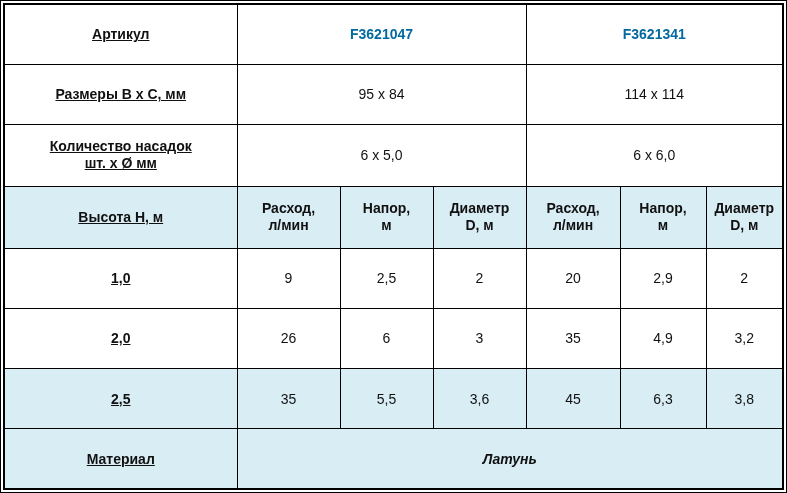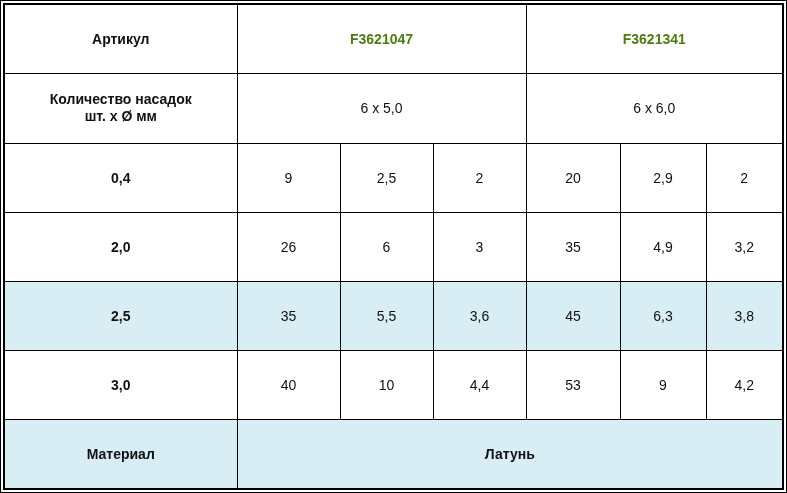--- a/index.html
+++ b/index.html
@@ -19,24 +19,24 @@
   }
   table.spec td{
     border:1px solid #000;
     text-align:center;
     vertical-align:middle;
     font-size:14px;
     padding:2px 4px;
     background:#ffffff;
     overflow:hidden;
   }
-  td.lbl{font-weight:bold;font-size:15px;}
-  td.art{font-weight:bold;color:#4d7c0f;font-size:15px;}
+  td.lbl{font-weight:bold;font-size:15px;text-decoration:underline;}
+  td.art{font-weight:bold;color:#0369a1;font-size:15px;}
   td.hdr{font-weight:bold;font-size:14px;}
-  td.val-b{font-weight:bold;font-size:15px;}
+  td.val-b{font-weight:bold;font-size:15px;font-style:italic;}
   .pre{white-space:pre-line;line-height:1.25;}
   tr.shaded td{background:#d9edf4;}
   tr.r-std{height:39px;}
   tr.r-tall{height:39px;margin-top:21px;}
 </style>
 </head>
 <body>
 
 <div class="frame">
 <table class="spec">
@@ -51,31 +51,51 @@
   </colgroup>
 
   <tbody>
         <tr class="r-std">
     <td class="lbl">Артикул</td>
     <td class="art" colspan="3">F3621047</td>
     <td class="art" colspan="3">F3621341</td>
   </tr>
 
 
+  <tr class="r-std">
+    <td class="lbl">Размеры В х С, мм</td>
+    <td colspan="3">95 х 84</td>
+    <td colspan="3">114 х 114</td>
+  </tr>
 
   <tr class="r-tall">
     <td class="lbl pre">Количество насадок
 шт. х Ø мм</td>
     <td colspan="3">6 х 5,0</td>
     <td colspan="3">6 х 6,0</td>
   </tr>
 
+  <tr class="r-tall shaded">
+    <td class="lbl">Высота Н, м</td>
+    <td class="hdr pre">Расход,
+л/мин</td>
+    <td class="hdr pre">Напор,
+м</td>
+    <td class="hdr pre">Диаметр
+D, м</td>
+    <td class="hdr pre">Расход,
+л/мин</td>
+    <td class="hdr pre">Напор,
+м</td>
+    <td class="hdr pre">Диаметр
+D, м</td>
+  </tr>
 
   <tr class="r-std">
-    <td class="lbl">0,4</td>
+    <td class="lbl">1,0</td>
     <td>9</td>
     <td>2,5</td>
     <td>2</td>
     <td>20</td>
     <td>2,9</td>
     <td>2</td>
   </tr>
 
 
   <tr class="r-std">
@@ -91,29 +111,20 @@
   <tr class="r-std shaded">
     <td class="lbl">2,5</td>
     <td>35</td>
     <td>5,5</td>
     <td>3,6</td>
     <td>45</td>
     <td>6,3</td>
     <td>3,8</td>
   </tr>
 
-  <tr class="r-std">
-    <td class="lbl">3,0</td>
-    <td>40</td>
-    <td>10</td>
-    <td>4,4</td>
-    <td>53</td>
-    <td>9</td>
-    <td>4,2</td>
-  </tr>
 
   <tr class="r-std shaded">
     <td class="lbl">Материал</td>
     <td class="val-b" colspan="6">Латунь</td>
   </tr>
 
 
 </tbody>
     </table>
 </div>

